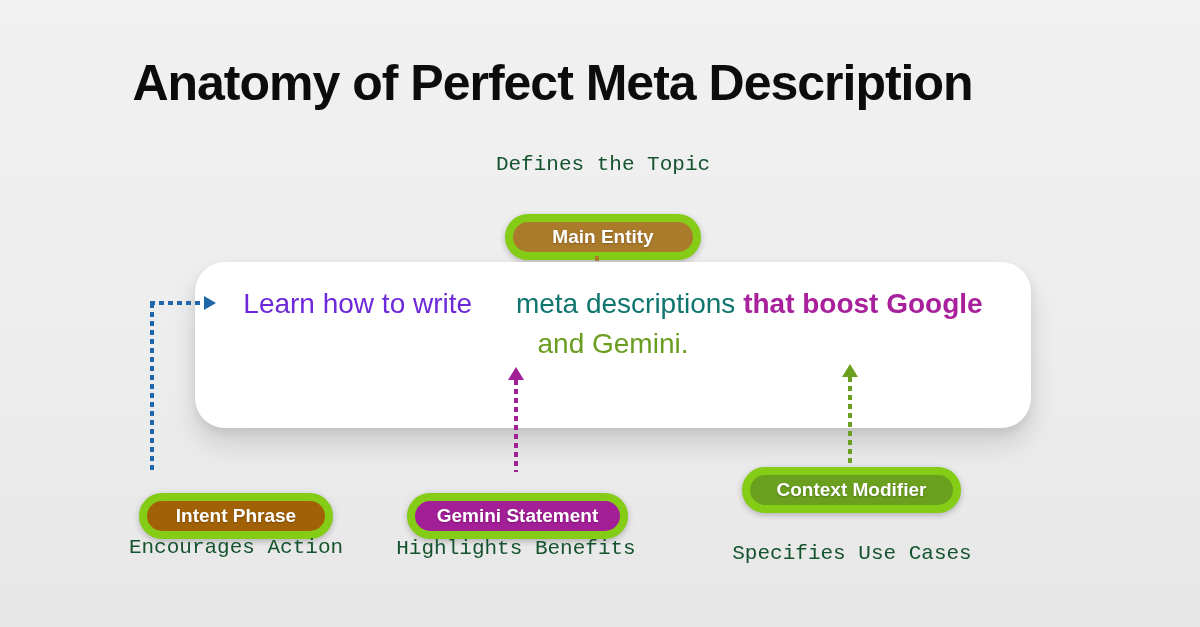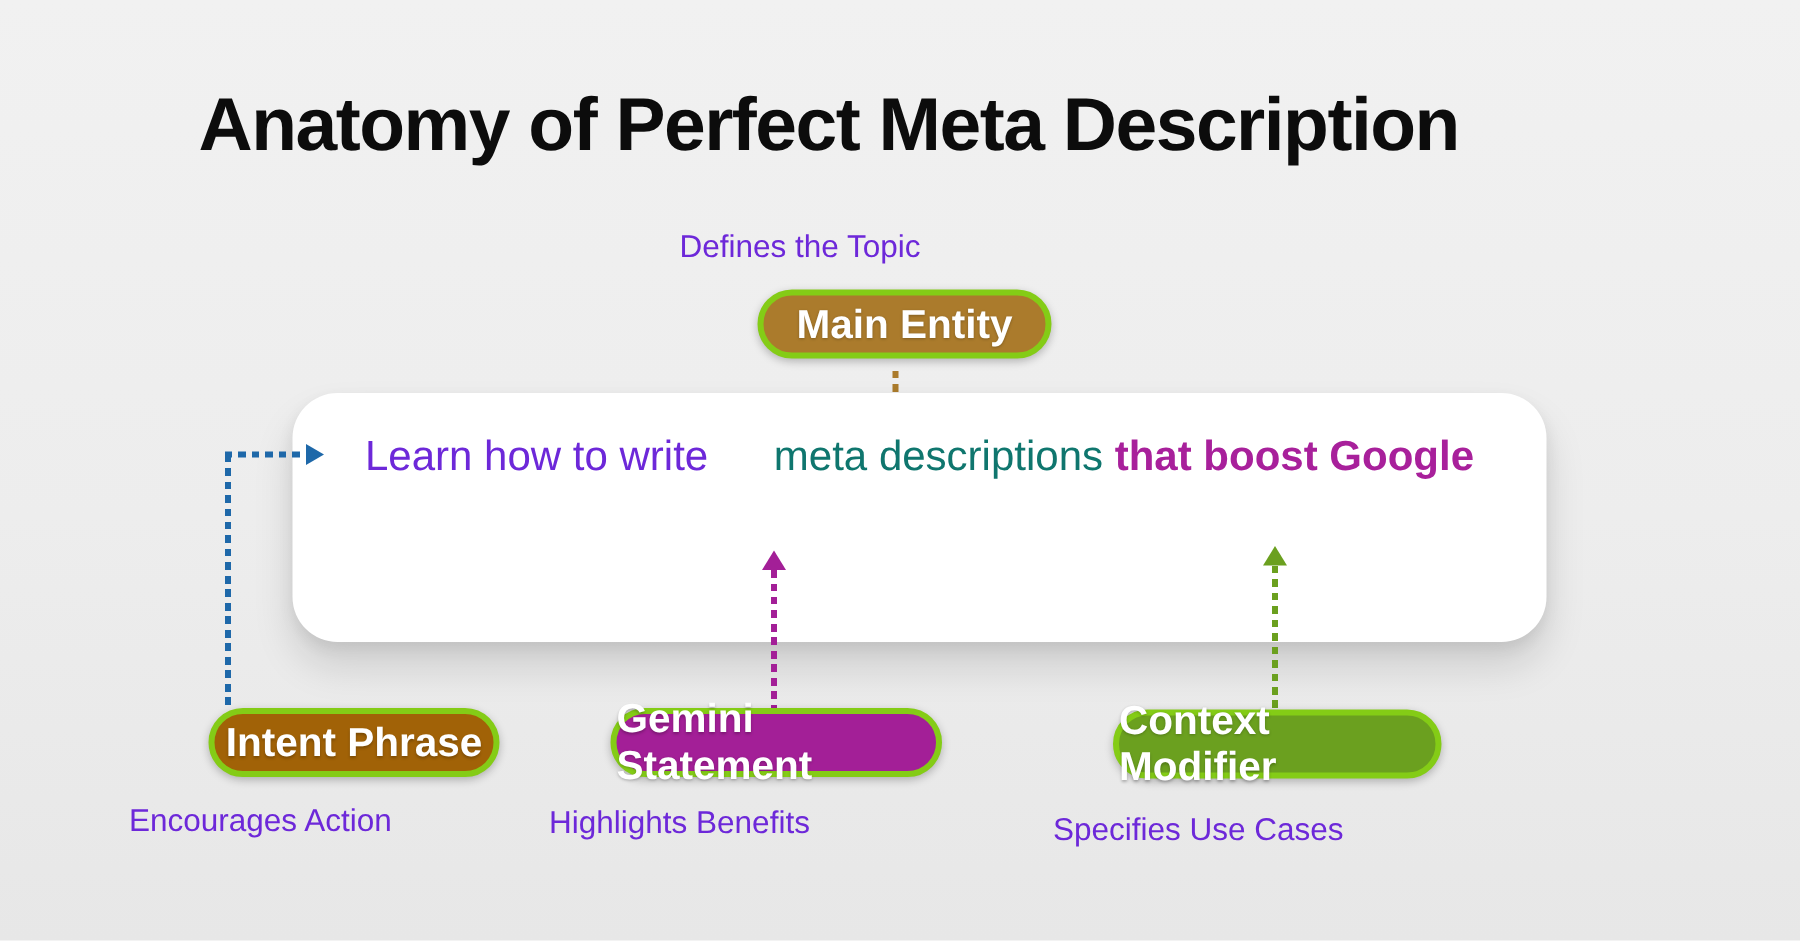--- a/index.html
+++ b/index.html
@@ -9,29 +9,30 @@
     background:linear-gradient(180deg,#f1f1f1 0%,#ededed 55%,#e7e7e7 100%);
   }
   .abs{position:absolute;}
   
   .title{
     left:0;top:54px;width:1105px;text-align:center;
     font-size:50px;font-weight:bold;letter-spacing:-1px;color:#0c0c0c;
   }
   
   .caption{
-    text-align:left;font-size:21px;color:#6d28d9;
+    text-align:center;font-size:21px;color:#14532d;font-family:Liberation Mono, monospace;
   }
   
   .badge{
     box-sizing:border-box;display:flex;align-items:center;justify-content:center;
-    border:4px solid #84cc16;border-radius:999px;
+    border:8px solid #84cc16;border-radius:999px;
     box-shadow:0 2px 6px rgba(0,0,0,0.25);
-    color:#ffffff;font-weight:bold;font-size:27px;
+    color:#ffffff;font-weight:bold;font-size:19px;
     text-shadow:0 1px 2px rgba(0,0,0,0.25);
+    margin-top:21px;
   }
   .badge-gold{background:#ab7b2c;}
   .badge-blue{background:#a16207;}
   .badge-magenta{background:#a31f97;}
   .badge-green{background:#6ba01f;}
   
   .card{
     left:195px;top:262px;width:836px;height:166px;border-radius:30px;
     background:#ffffff;
     box-shadow:0 16px 26px rgba(0,0,0,0.13),0 4px 10px rgba(0,0,0,0.07);
@@ -67,20 +68,21 @@
 </div>
 
 <div class="abs">
   <div class="abs vdots arr-gold" style="left:595px;top:247px;height:27px;"></div>
   <div class="abs tri tri-down arr-gold" style="left:589px;top:274px;"></div>
 </div>
 
 <div class="abs card"></div>
 <div class="abs desc">
   <div><span class="c-blue">Learn how to write </span><span class="c-gold">meta descriptions </span><span class="c-magenta">that boost Google</span></div>
+  <div><span class="c-green">and Gemini.</span></div>
 </div>
 
 <div class="abs">
   <div class="abs vdots arr-blue" style="left:150px;top:303px;height:168px;"></div>
   <div class="abs hdots arr-blue" style="left:150px;top:301px;width:54px;"></div>
   <div class="abs tri tri-right arr-blue" style="left:204px;top:296px;"></div>
 </div>
 
 <div class="abs">
   <div class="abs vdots arr-magenta" style="left:514px;top:380px;height:92px;"></div>
@@ -95,16 +97,16 @@
 <div class="abs badge badge-blue" style="left:139px;top:472px;width:194px;height:46px;">
   <span>Intent Phrase</span>
 </div>
 <div class="abs caption" style="left:86px;top:536px;width:300px;">Encourages Action</div>
 
 <div class="abs badge badge-magenta" style="left:407px;top:472px;width:221px;height:46px;">
   <span>Gemini Statement</span>
 </div>
 <div class="abs caption" style="left:366px;top:537px;width:300px;">Highlights Benefits</div>
 
-<div class="abs badge badge-green" style="left:742px;top:473px;width:219px;height:46px;">
+<div class="abs badge badge-green" style="left:742px;top:446px;width:219px;height:46px;">
   <span>Context Modifier</span>
 </div>
 <div class="abs caption" style="left:702px;top:542px;width:300px;">Specifies Use Cases</div>
 
 </body></html>

